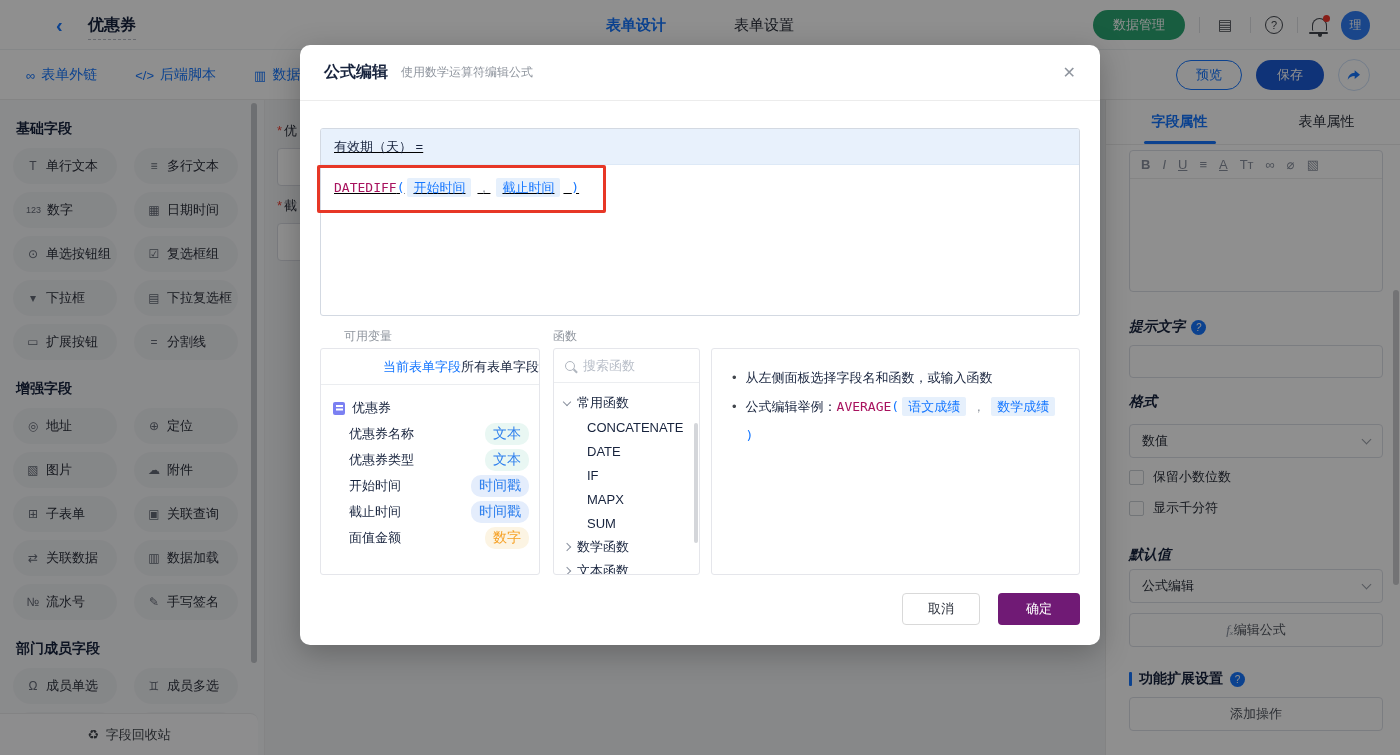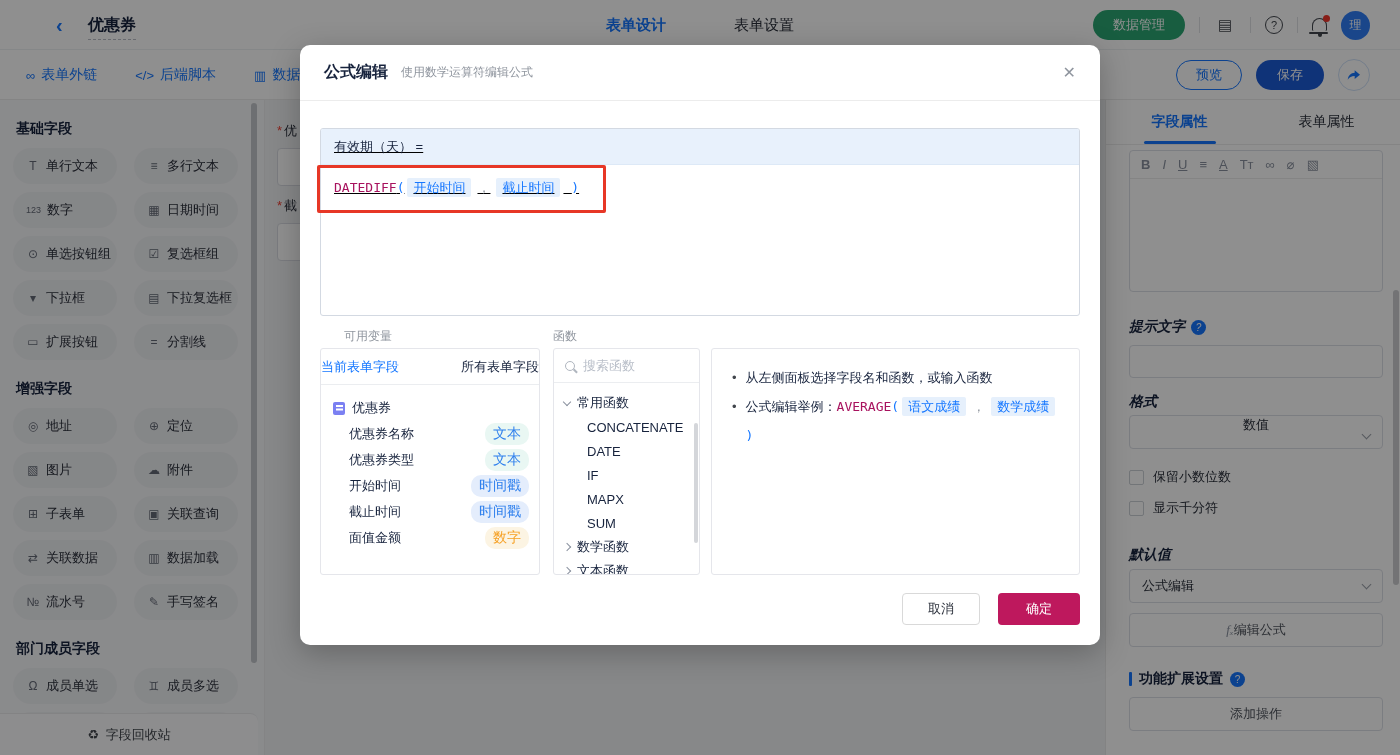--- a/index.html
+++ b/index.html
@@ -87,21 +87,21 @@
   .fn { color:#a8125e; }
   .paren { color:#1677ff; }
   .comma { color:#8f959e; margin:0 3px;}
   .chip { background:#e6f0fc; color:#1677ff; border-radius:2px; padding:2px 6px; margin:0 3px; font-family:"Liberation Sans","DejaVu Sans",sans-serif; cursor:pointer;}
   .red-annot { position:absolute; left:317px; top:165px; width:289px; height:48px; border:3px solid #e73726; border-radius:2px; z-index:60; pointer-events:none;}
   .m-seclabel { position:absolute; font-size:12px; color:#8f959e;}
   .panel { position:absolute; top:303px; height:227px; background:#fff; border:1px solid #e5e6eb; border-radius:3px; overflow:hidden;}
   .p-vars { left:20px; width:220px;}
   .p-fns  { left:253px; width:147px;}
   .p-tips { left:411px; width:369px;}
-  .v-tabs { height:36px; display:flex; align-items:center; justify-content:space-between; border-bottom:1px solid #ebedf0; font-size:13px;}
+  .v-tabs { height:36px; display:flex; align-items:center; justify-content:flex-end; border-bottom:1px solid #ebedf0; font-size:13px;}
   .v-tab { color:#17233d; cursor:pointer;}
   .v-tab.active { color:#1677ff;}
   .tree { padding:10px 10px 0 12px; font-size:13px; color:#17233d;}
   .t-root { display:flex; align-items:center; gap:7px; height:26px; cursor:pointer;}
   .docic { width:12px; height:13px; background:#7b80f2; border-radius:2px; position:relative;}
   .docic::after { content:""; position:absolute; left:2.5px; top:3.5px; width:7px; height:1.5px; background:#fff; box-shadow:0 3.5px 0 #fff;}
   .t-row { display:flex; align-items:center; height:26px; padding-left:16px; cursor:pointer;}
   .t-name { flex:1; }
   .badge { font-size:14px; padding:2px 8px; border-radius:10px;}
   .t-text { color:#2f80ed; background:#e9f7f3;}
@@ -116,21 +116,21 @@
   .chev-d { width:6px; height:6px; border-right:1.4px solid #8a919f; border-bottom:1.4px solid #8a919f; transform:rotate(45deg); margin-top:-2px;}
   .chev-r { width:6px; height:6px; border-right:1.4px solid #8a919f; border-bottom:1.4px solid #8a919f; transform:rotate(-45deg);}
   .fn-item { height:24px; display:flex; align-items:center; padding-left:23px; cursor:pointer;}
   .fn-scroll { position:absolute; right:1px; top:40px; width:4px; height:120px; background:#d4d6da; border-radius:2px;}
   .tips { padding:14px 20px; }
   .tip { font-size:13px; color:#17233d; line-height:29px; display:flex; align-items:baseline;}
   .tip::before { content:"•"; color:#42464d; margin-right:9px;}
   .tip .fn,.tip .paren { font-family:"DejaVu Sans Mono","Liberation Mono",monospace;}
   .m-foot { position:absolute; right:20px; bottom:20px; display:flex; gap:18px;}
   .btn-cancel { width:78px; height:32px; background:#fff; border:1px solid #d9d9d9; border-radius:4px; font-size:13px; color:#2a2f3a; cursor:pointer;}
-  .btn-ok { width:82px; height:32px; background:#be185d; border:none; border-radius:4px; font-size:13px; color:#fff; cursor:pointer;}
+  .btn-ok { width:82px; height:32px; background:#701a75; border:none; border-radius:4px; font-size:13px; color:#fff; cursor:pointer;}
 </style>
 </head>
 <body>
 
 <div id="app">
 
   <div class="topbar">
     <span class="back">‹</span>
     <span class="doc-title">优惠券</span>
     <div class="top-tabs">
@@ -320,21 +320,21 @@
 
     <div class="rp-label" style="top:218px;">
       <span>提示文字</span>
         <span class="qmark">?</span>
     </div>
     <input class="rp-input" style="top: 245px;" value="">
 
     <div class="rp-label" style="top:293px;">
         <span>格式</span>
       </div>
-    <div class="rp-select" style="top:315px;flex-direction:column;">
+    <div class="rp-select" style="top:324px;">
       <span>数值</span>
         <span class="chev"></span>
     </div>
 
     <div class="cbrow" style="top:368px;">
       <span class="cbox"></span>
         <span>保留小数位数</span>
     </div>
     <div class="cbrow" style="top:399px;">
       <span class="cbox"></span>

